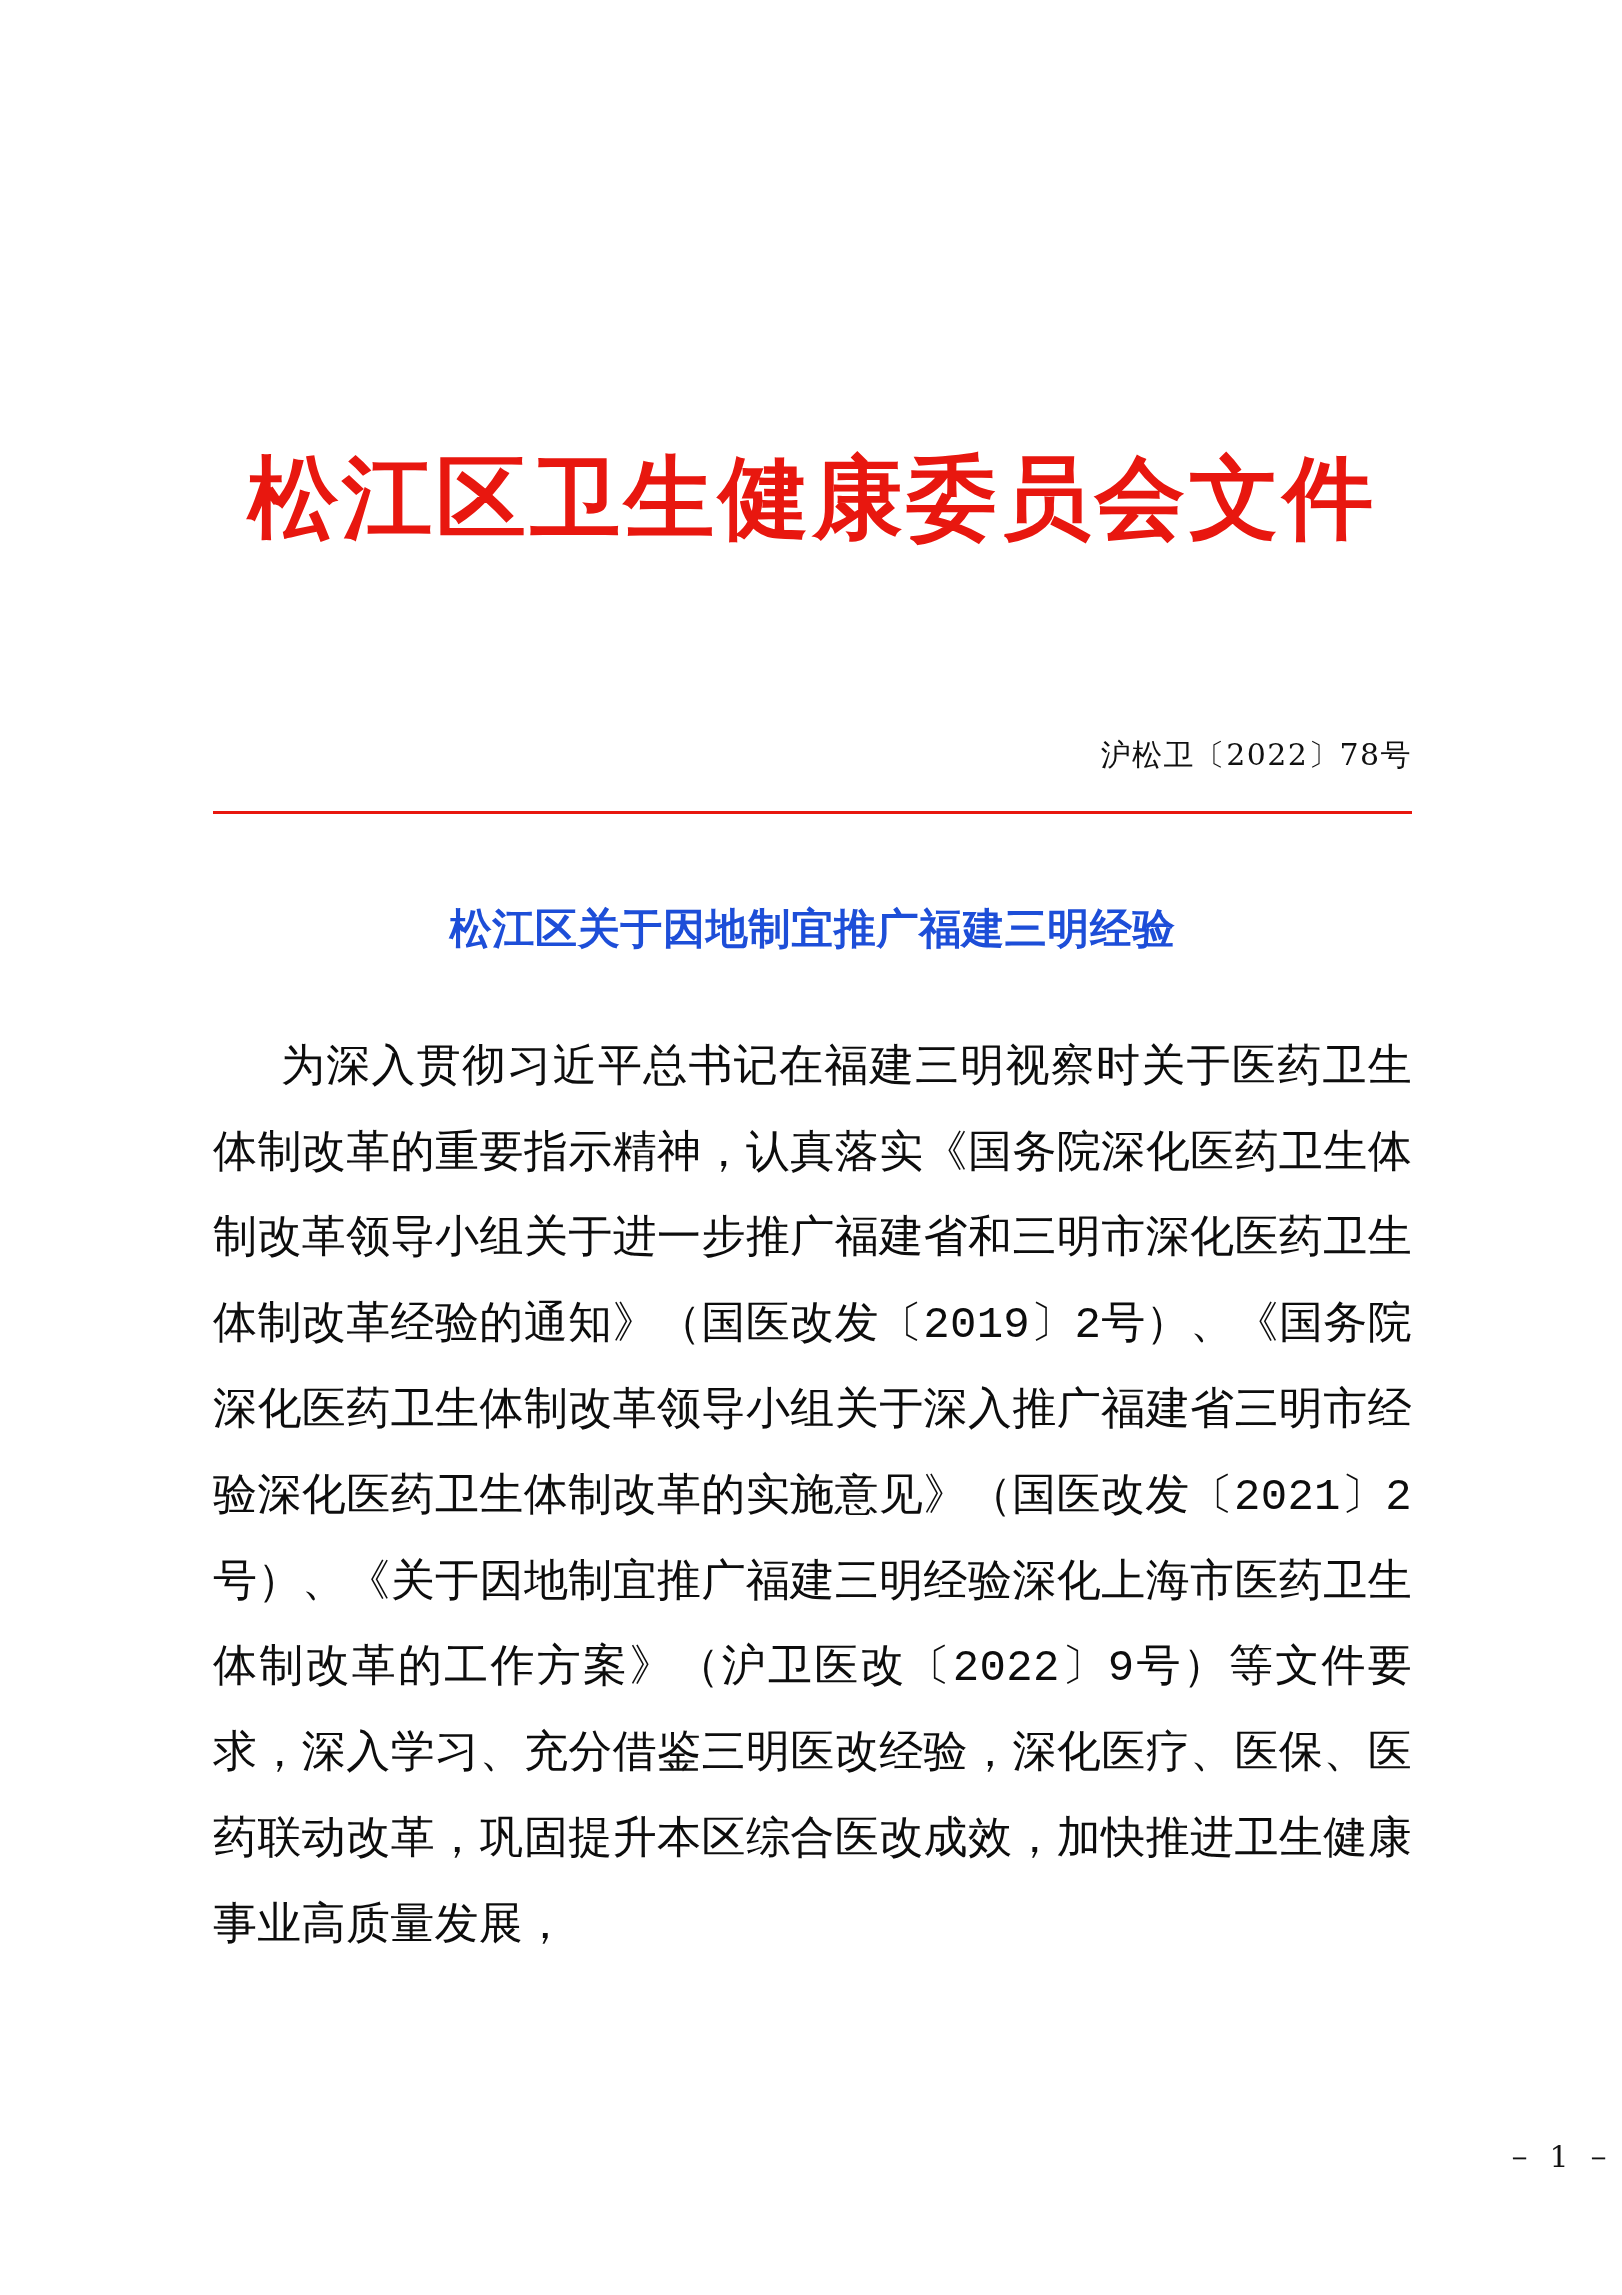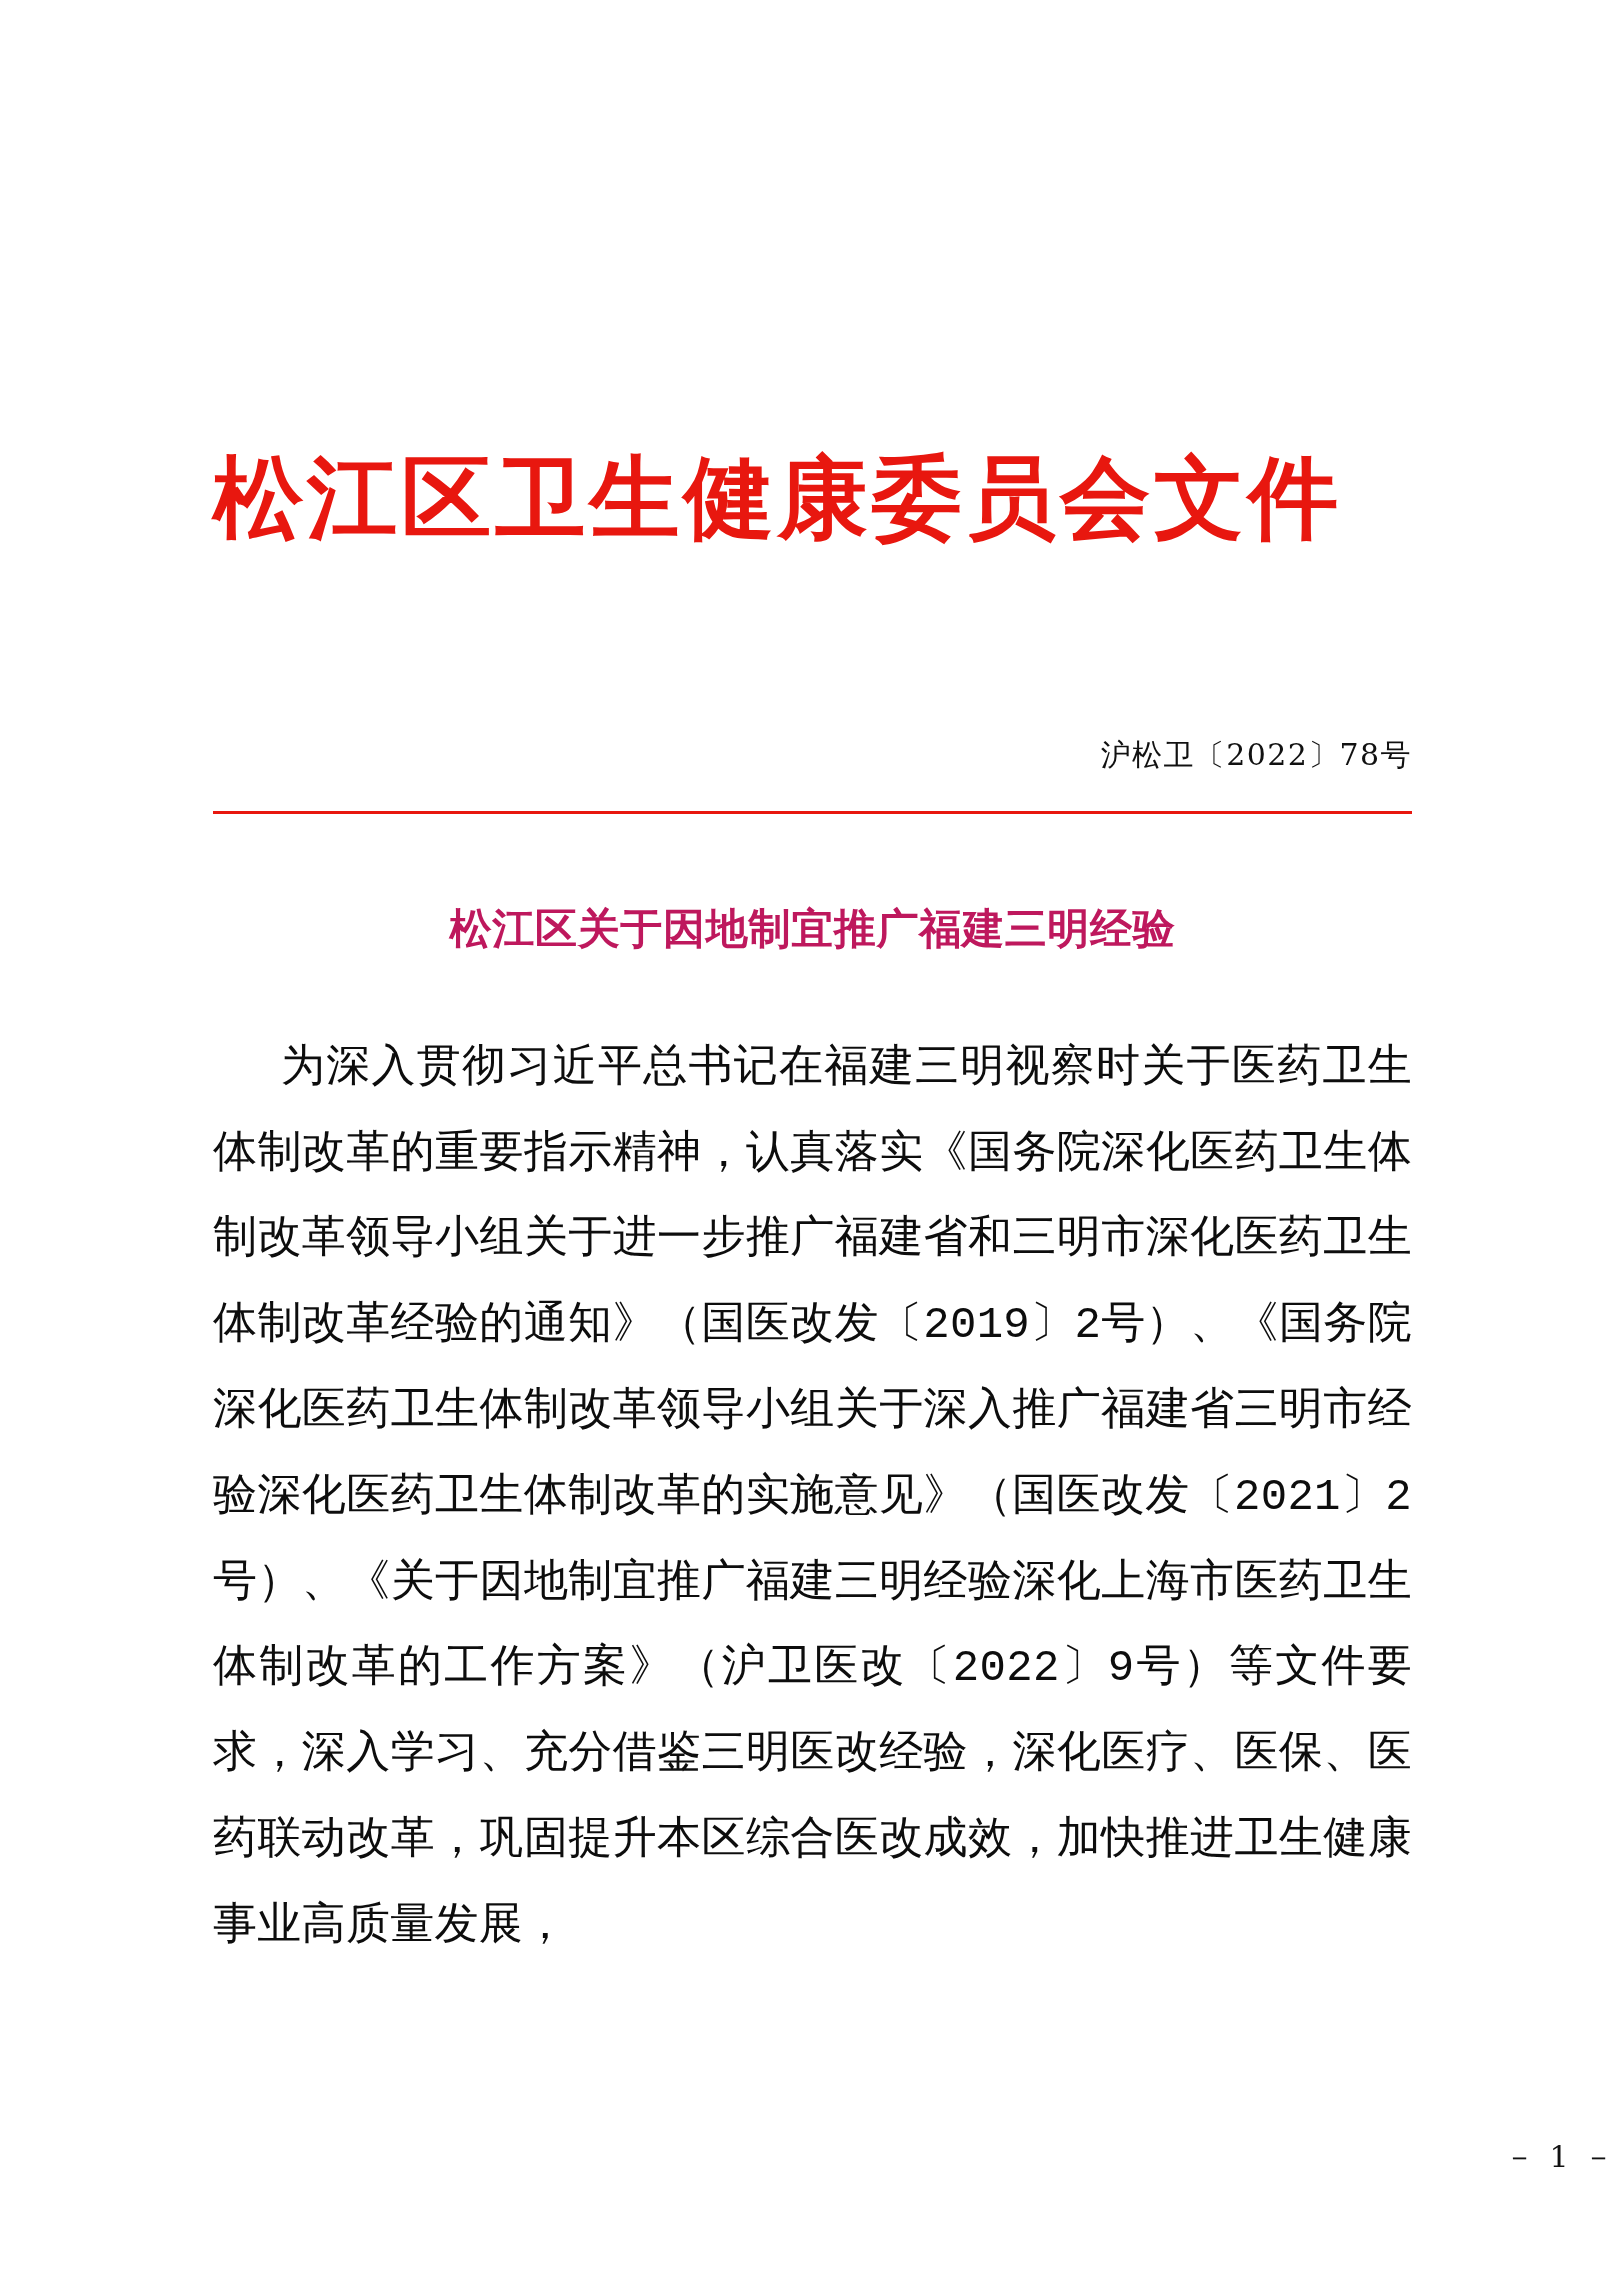--- a/index.html
+++ b/index.html
@@ -19,21 +19,21 @@
   }
   .doc-body {
     position: absolute;
     left: 213px;
     top: 0;
     width: 1199px;
     height: 2295px;
   }
   .masthead {
     margin-top: 443px;
-    text-align: left;
+    text-align: center;
     color: #e8170f;
     font-family: "DejaVu Serif", "Liberation Serif", serif;
     font-weight: bold;
     font-size: 90px;
     letter-spacing: 4.1px;
     line-height: 1.2;
     white-space: nowrap;
   }
   .doc-number {
     margin-top: 184px;
@@ -48,21 +48,21 @@
     height: 2.7px;
     background: #e8170f;
     width: 100%;
   }
   .doc-title {
     margin-top: 82px;
     text-align: center;
     font-size: 42px;
     font-weight: bold;
     line-height: 1.55;
-    color: #be185d;
+    color: #1d4ed8;
     letter-spacing: 0.7px;
     font-family: "DejaVu Serif", "Liberation Serif", serif;
   }
   .doc-title .line {
     display: block;
   }
   .body-text {
     margin-top: 65px;
     font-size: 44px;
     line-height: 1.95;

